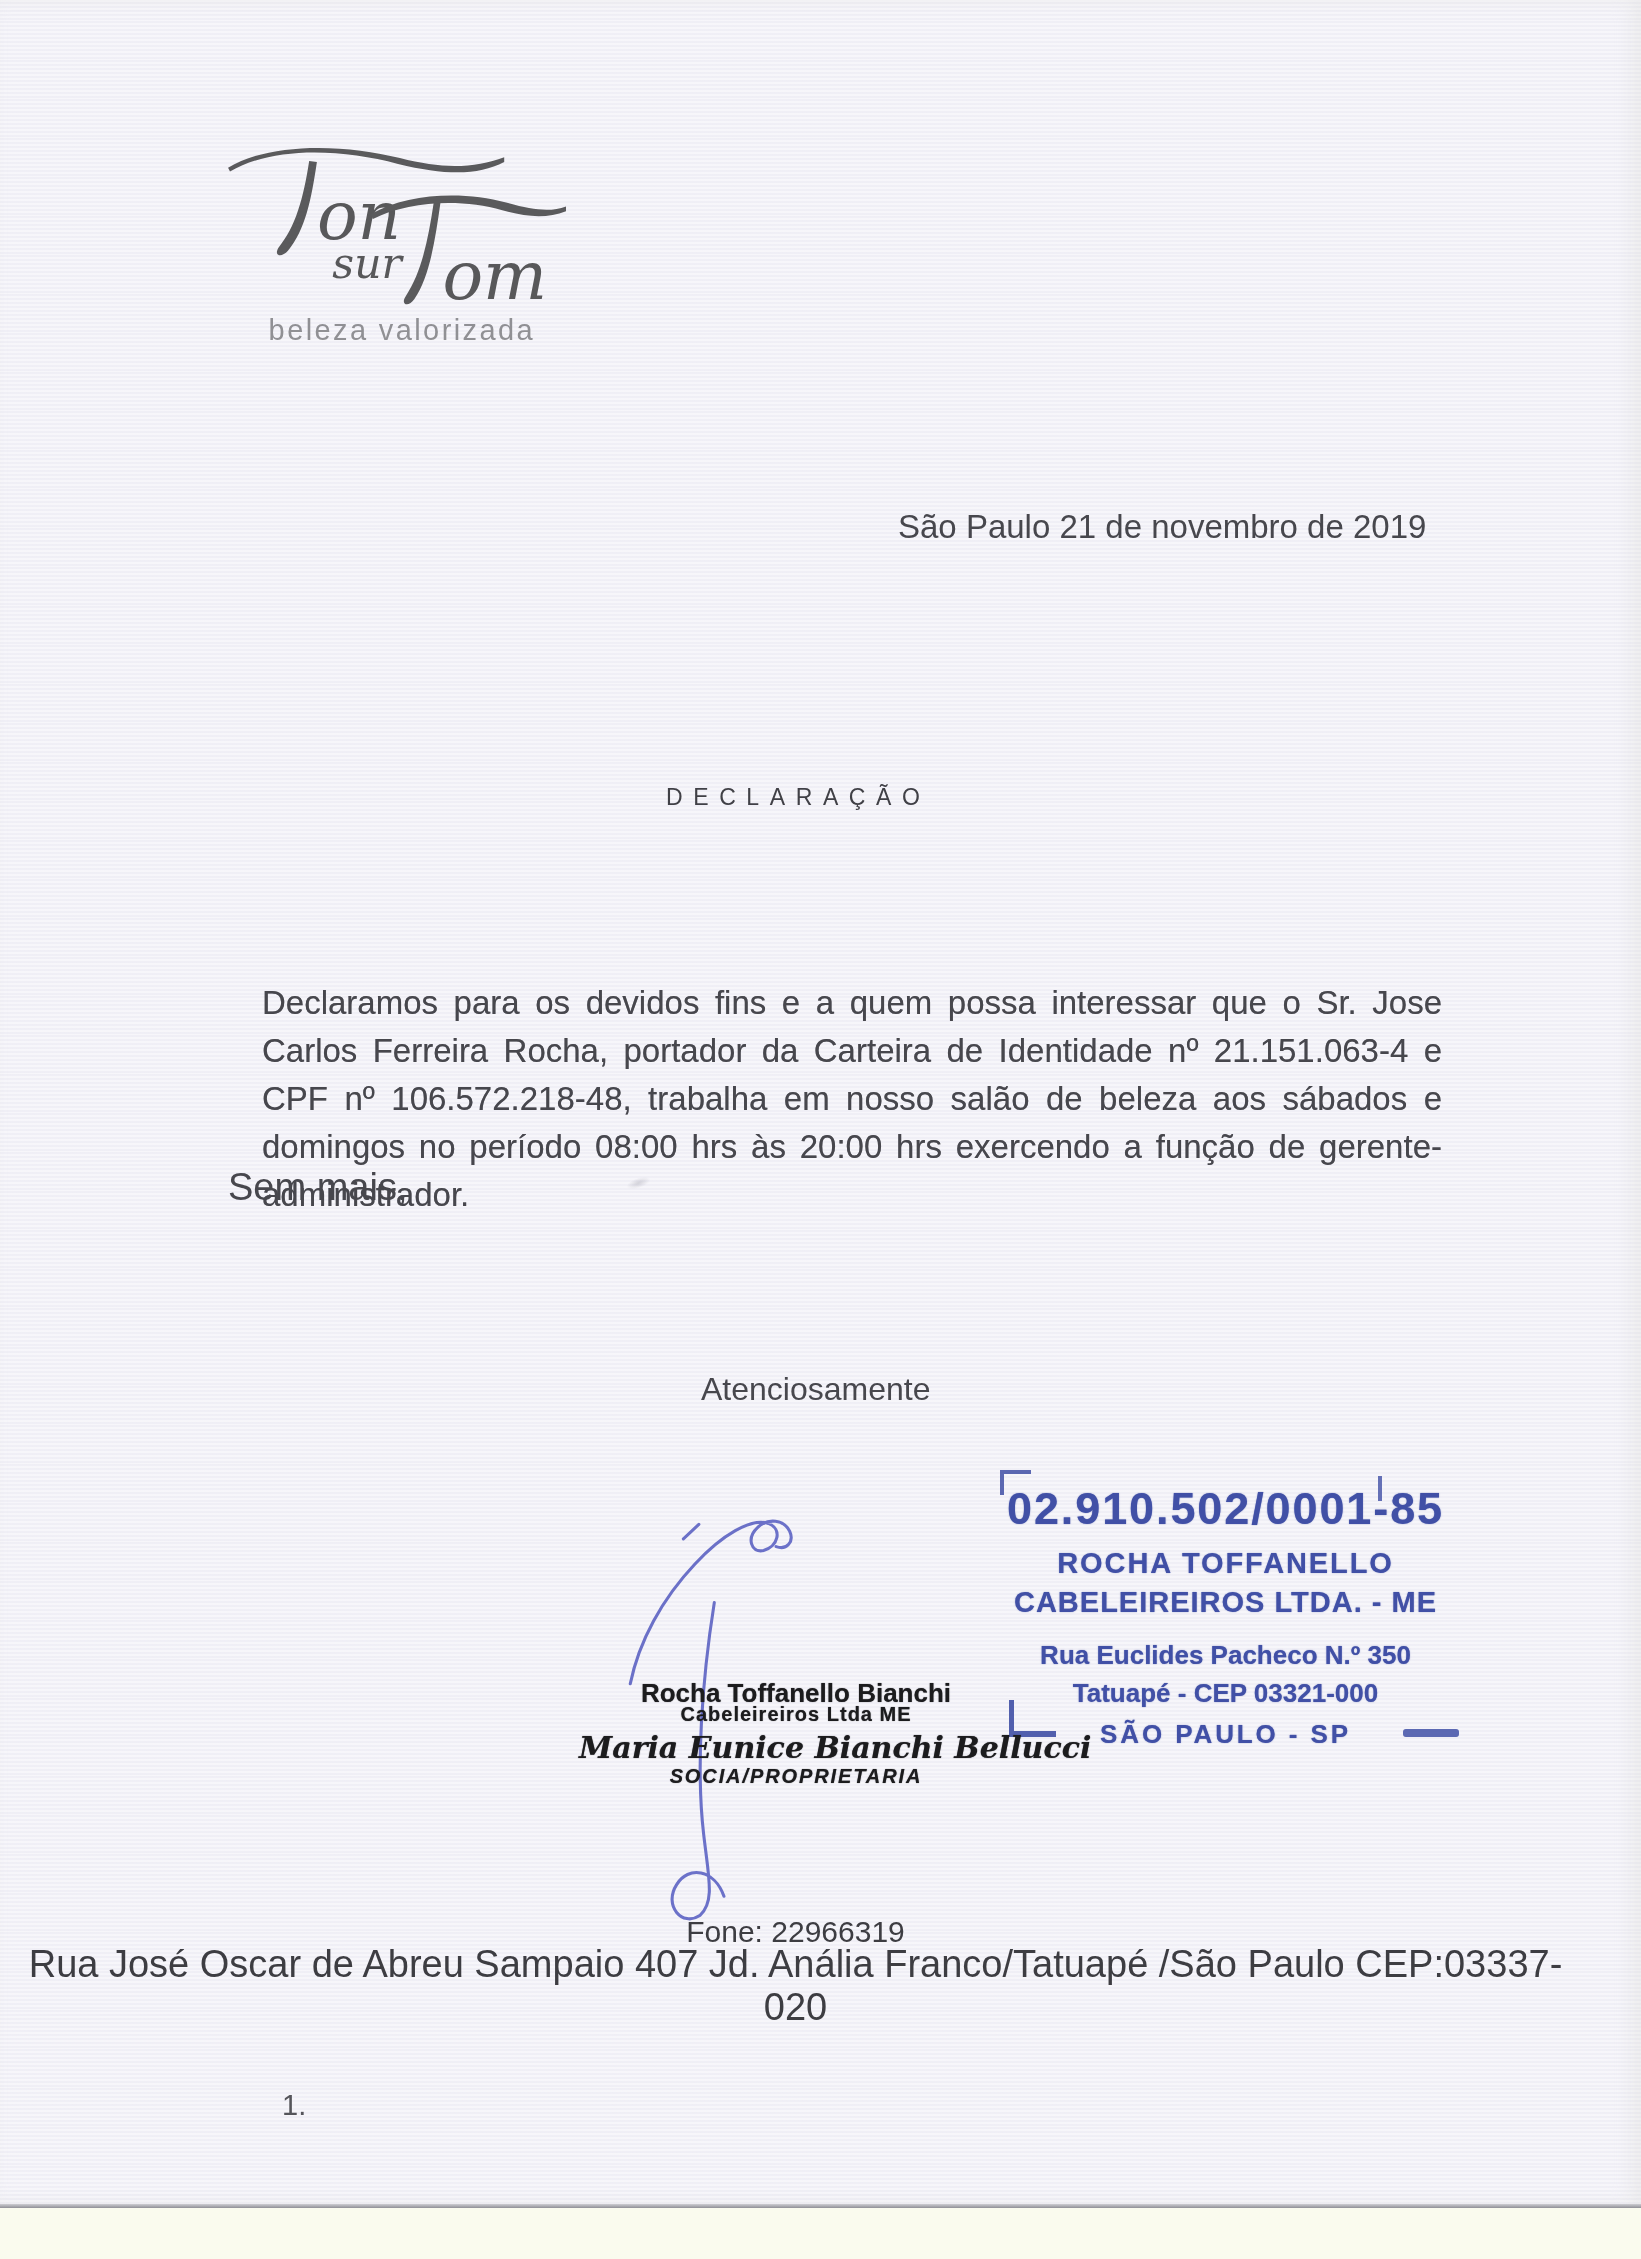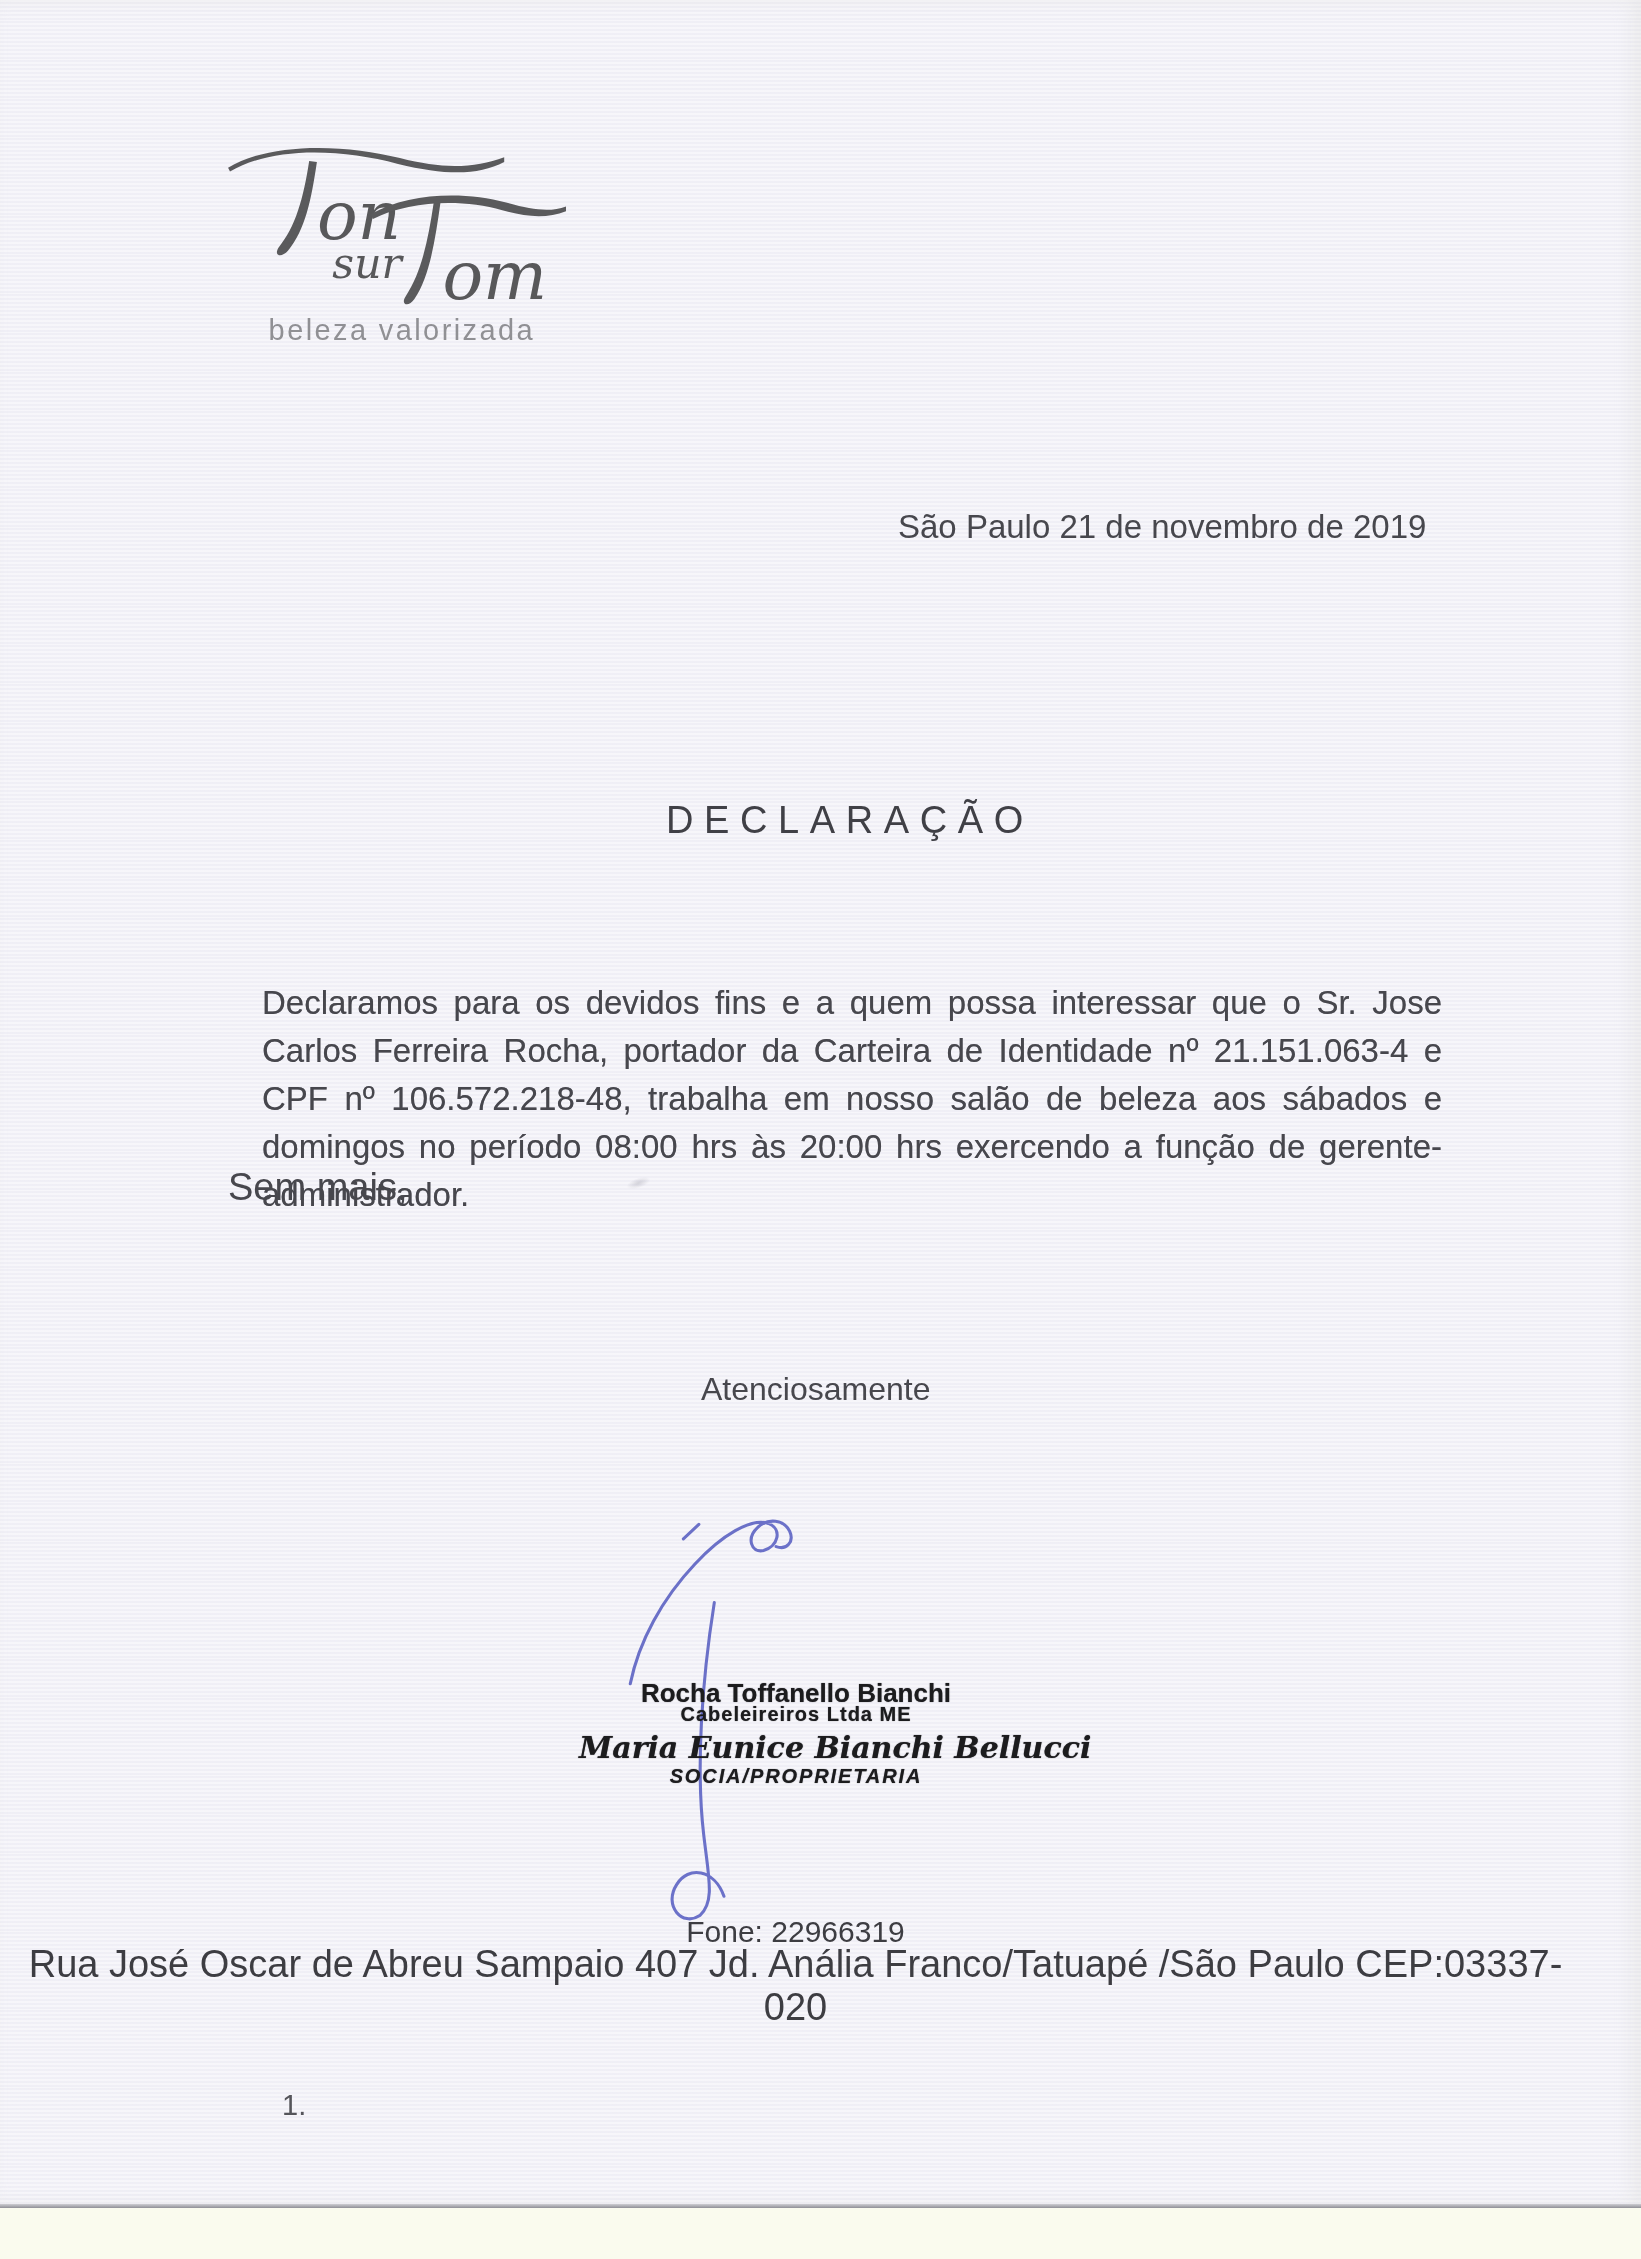--- a/index.html
+++ b/index.html
@@ -20,21 +20,21 @@
     background:linear-gradient(180deg,#cdcdd2,#8f8f96);
   }
   .scanner-bed{
     position:absolute;left:0;top:2208px;width:1641px;height:51px;
     background:#fafbee;
   }
   
   .logo{position:absolute;left:224px;top:133px;width:348px;height:224px;}
   
   .date-line{position:absolute;left:898px;top:508px;font-size:33px;color:#47474d;white-space:nowrap;}
-  .doc-title{position:absolute;left:666px;top:784px;font-size:38px;letter-spacing:10.6px;color:#404046;white-space:nowrap;margin-top:15px;}
+  .doc-title{position:absolute;left:666px;top:784px;font-size:23px;letter-spacing:10.6px;color:#404046;white-space:nowrap;}
   .body-par{
     position:absolute;left:228px;top:979px;width:1180px;
     font-size:33px;line-height:48px;color:#47474d;text-align:justify;
     text-shadow:0 0 0.6px rgba(70,70,80,.55);
     margin-left:34px;
   }
   .closing{position:absolute;left:228px;top:1166px;font-size:38px;color:#47474d;}
   .salutation{position:absolute;left:701px;top:1371px;font-size:32px;color:#47474d;}
   .smudge{
     position:absolute;left:626px;top:1178px;width:25px;height:9.7px;
@@ -90,20 +90,32 @@
     <text x="46" y="214" font-family="Liberation Sans, sans-serif" font-size="30" letter-spacing="2.5" fill="#909094">beleza valorizada</text>
   </svg>
 
   <div class="date-line">São Paulo 21 de novembro de 2019</div>
   <div class="doc-title">DECLARAÇÃO</div>
   <div class="body-par">Declaramos para os devidos fins e a quem possa interessar que o Sr. Jose Carlos Ferreira Rocha, portador da Carteira de Identidade nº 21.151.063-4 e CPF nº 106.572.218-48, trabalha em nosso salão de beleza aos sábados e domingos no período 08:00 hrs às 20:00 hrs exercendo a função de gerente-administrador.</div>
   <div class="closing">Sem mais,</div>
   <div class="smudge"></div>
   <div class="salutation">Atenciosamente</div>
 
+  <div class="cnpj-stamp">
+    <div class="br-tl"></div>
+    <div class="br-tr"></div>
+    <div class="br-bl"></div>
+    <div class="br-br"></div>
+    <div class="st cnpj-number">02.910.502/0001-85</div>
+    <div class="st cnpj-l1">ROCHA TOFFANELLO</div>
+    <div class="st cnpj-l2">CABELEIREIROS LTDA. - ME</div>
+    <div class="st cnpj-l3">Rua Euclides Pacheco N.º 350</div>
+    <div class="st cnpj-l4">Tatuapé - CEP 03321-000</div>
+    <div class="st cnpj-l5">SÃO PAULO - SP</div>
+  </div>
 
   <svg class="signature-ink" viewBox="0 0 212 468">
     <g fill="none" stroke="#6066c4" stroke-width="3.2" stroke-linecap="round" opacity="0.92">
       <path d="M25,212 C34,168 58,124 92,88 C120,58 150,40 168,46 C183,52 178,70 163,74 C150,77 145,61 157,50 C168,40 184,42 190,54 C195,65 187,74 176,70"></path>
       <path d="M80,62 L96,47"></path>
       <path d="M112,128 C99,210 93,300 101,368 C106,412 113,438 97,452 C79,464 59,442 73,420 C85,400 112,404 122,432"></path>
     </g>
   </svg>
 
   <div class="sig-stamp">

